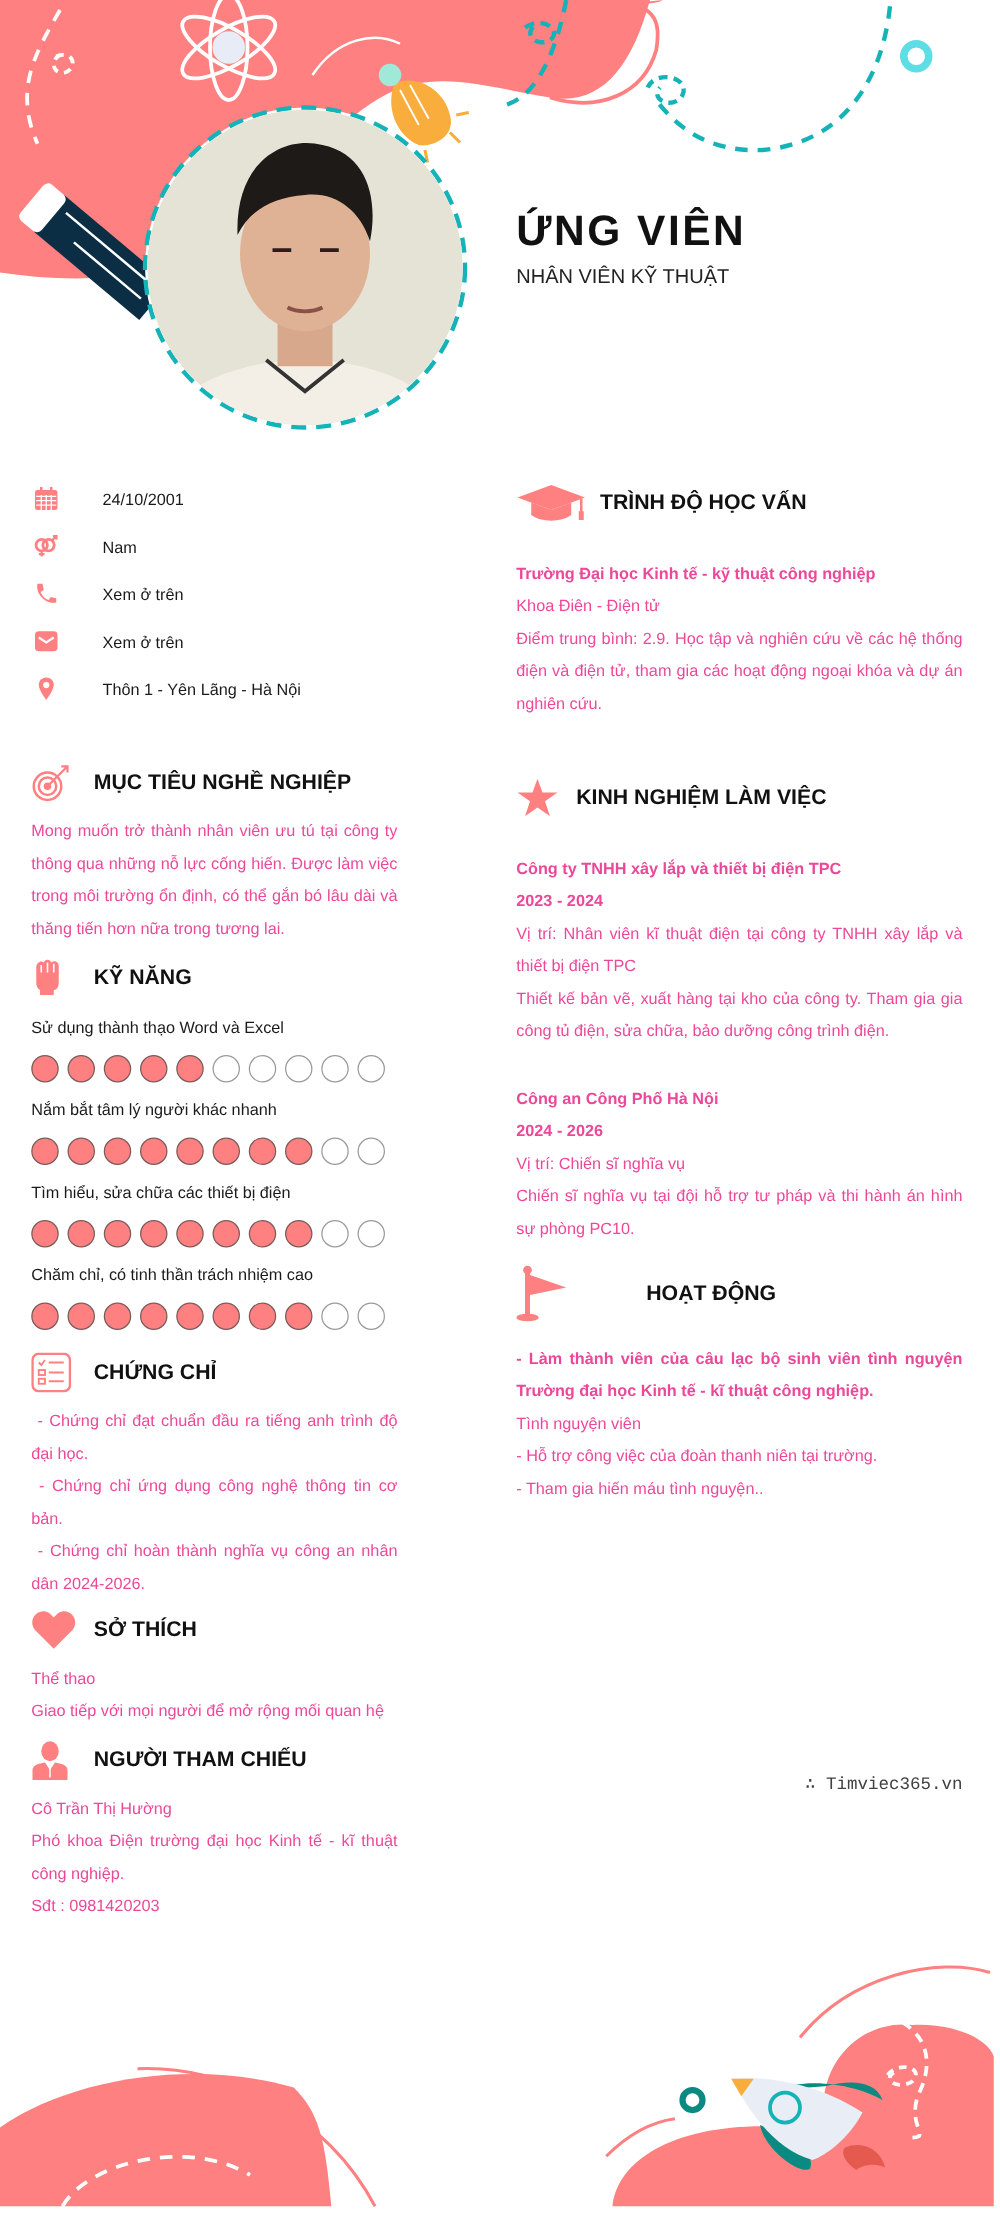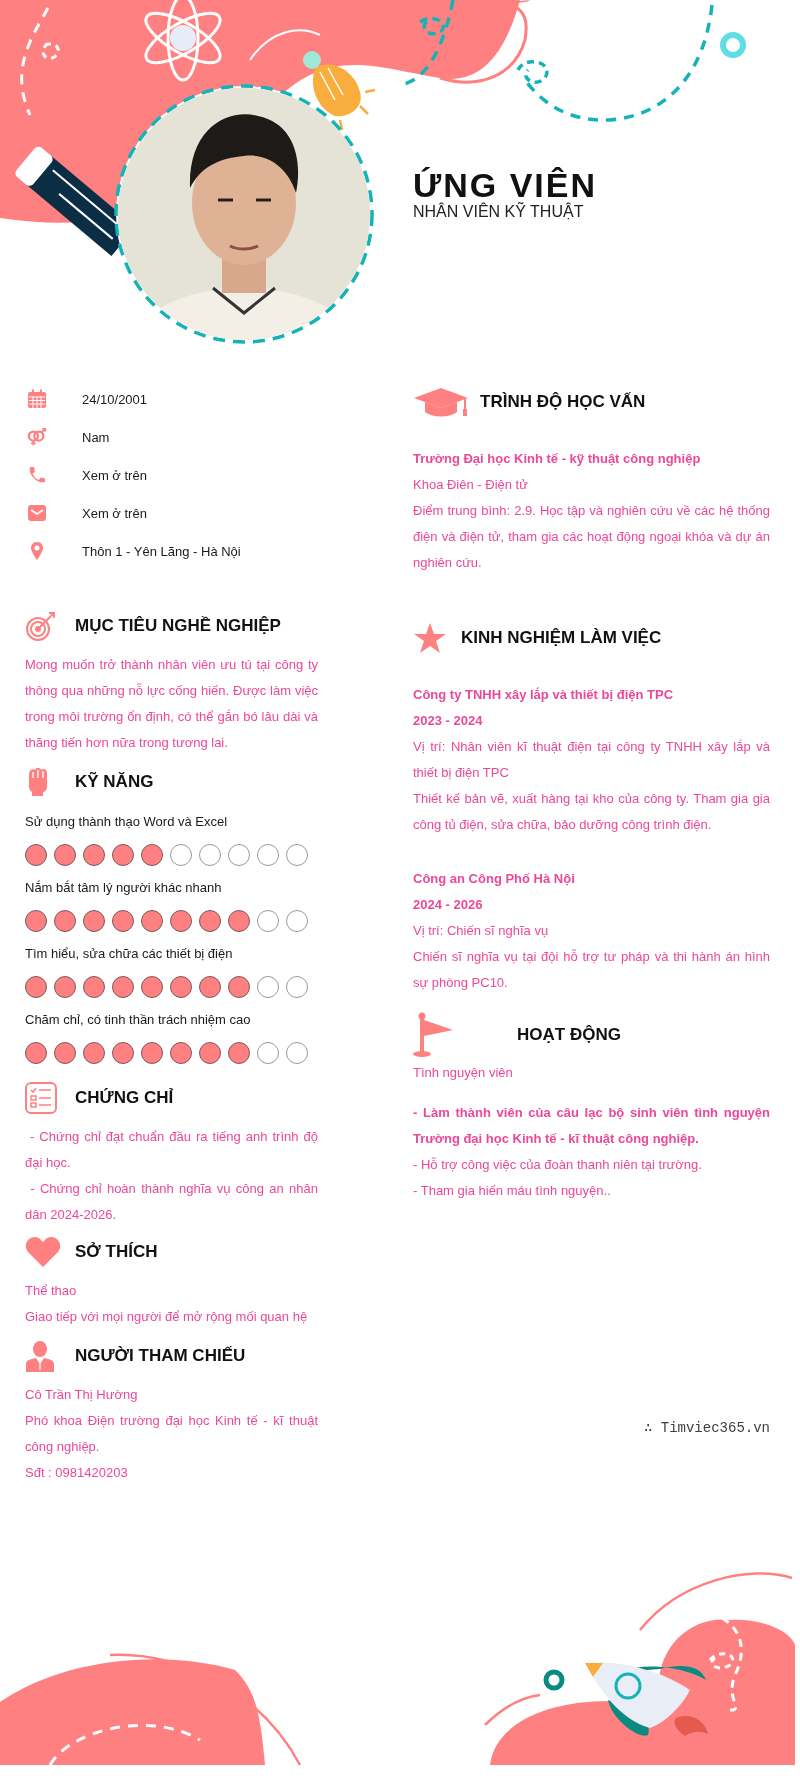--- a/index.html
+++ b/index.html
@@ -3,21 +3,21 @@
 <meta charset="utf-8">
 <style>
   * { box-sizing: border-box; margin: 0; padding: 0; }
   html, body { width: 800px; height: 1790px; background: #ffffff; overflow: hidden; }
   body { font-family: "Liberation Sans", "DejaVu Sans", sans-serif; color: #1a1a1a; position: relative; }
   .page { position: relative; width: 800px; height: 1444px; }
   .deco { position: absolute; left: 0; top: 0; }
   .photo-wrap { position: absolute; left: 112px; top: 82px; width: 264px; height: 264px; }
   .photo { position: absolute; left: 6px; top: 6px; width: 252px; height: 252px; border-radius: 50%; overflow: hidden; background: #e7e4da; }
   .name { position: absolute; left: 413px; top: 166px; font-size: 34px; font-weight: bold; letter-spacing: 2px; color: #111; }
-  .position { position: absolute; left: 413px; top: 203px; font-size: 16px; color: #222; }
+  .position { position: absolute; left: 413px; top: 213px; font-size: 16px; color: #222; }
 
   .left-col { position: absolute; left: 25px; top: 380px; width: 293px; }
   .right-col { position: absolute; left: 413px; top: 380px; width: 357px; }
 
   .info-row { display: flex; align-items: center; height: 38px; font-size: 13px; gap: 17px; }
   .info-icon { width: 40px; display: flex; justify-content: flex-start; padding-left: 2px; }
   .info-icon svg { width: 20px; height: 20px; }
 
   .sec-head { display: flex; align-items: center; height: 44px; }
   .sec-icon { width: 50px; display: flex; align-items: center; }
@@ -240,20 +240,21 @@
               <rect x="1" y="1" width="30" height="30" rx="5" fill="none" stroke="#ff8080" stroke-width="2"></rect>
               <path d="M6,8 L8,10 L11,6" stroke="#ff8080" stroke-width="1.5" fill="none"></path>
               <rect x="6" y="14" width="5" height="4" fill="none" stroke="#ff8080" stroke-width="1.5"></rect>
               <rect x="6" y="21" width="5" height="4" fill="none" stroke="#ff8080" stroke-width="1.5"></rect>
               <path d="M14,8 H26 M14,16 H26 M14,23 H26" stroke="#ff8080" stroke-width="1.5"></path>
             </svg>
         </span>
         <span class="sec-title">CHỨNG CHỈ</span>
       </div>
       <p class="para" style="white-space:pre-wrap;margin-top:4px;"> - Chứng chỉ đạt chuẩn đầu ra tiếng anh trình độ đại học.</p>
+      <p class="para" style="white-space:pre-wrap;"> - Chứng chỉ ứng dụng công nghệ thông tin cơ bản.</p>
       <p class="para" style="white-space:pre-wrap;"> - Chứng chỉ hoàn thành nghĩa vụ công an nhân dân 2024-2026.</p>
     </div>
 
     <div style="margin-top:2px;">
       <div class="sec-head">
         <span class="sec-icon">
           <svg width="36" height="32" viewBox="0 0 36 32">
               <path d="M18,31 L3,16 C-2,10 2,1 10,1 C14,1 16,4 18,6 C20,4 22,1 26,1 C34,1 38,10 33,16 Z" fill="#ff8080"></path>
             </svg>
         </span>
@@ -327,22 +328,22 @@
         <span class="sec-icon" style="width:68px;">
           <svg width="44" height="46" viewBox="0 0 44 46">
               <circle cx="9" cy="4" r="3.5" fill="#ff8080"></circle>
               <rect x="7" y="6" width="4" height="34" fill="#ff8080"></rect>
               <path d="M11,8 L40,18 L11,24 Z" fill="#ff8080"></path>
               <ellipse cx="9" cy="42" rx="9" ry="3" fill="#ff8080"></ellipse>
             </svg>
         </span>
         <span class="sec-title">HOẠT ĐỘNG</span>
       </div>
+      <p class="para bold" style="margin-top:14px;">- Làm thành viên của câu lạc bộ sinh viên tình nguyện Trường đại học Kinh tế - kĩ thuật công nghiệp.</p>
       <p class="para">Tình nguyện viên</p>
-      <p class="para bold" style="margin-top:14px;">- Làm thành viên của câu lạc bộ sinh viên tình nguyện Trường đại học Kinh tế - kĩ thuật công nghiệp.</p>
       <p class="para">- Hỗ trợ công việc của đoàn thanh niên tại trường.</p>
       <p class="para">- Tham gia hiến máu tình nguyện..</p>
     </div>
   </div>
 
   <svg class="deco" style="top:1560px;" width="800" height="230" viewBox="0 0 800 230">
     <path d="M0,142 C60,100 160,88 235,110 C255,130 260,150 265,205 L0,205 Z" fill="#ff8080"></path>
     <path d="M110,95 C180,92 260,130 300,205" fill="none" stroke="#ff8080" stroke-width="2.5"></path>
     <path d="M50,205 C70,170 150,150 200,180" fill="none" stroke="#ffffff" stroke-width="3" stroke-dasharray="10,8"></path>
     <path d="M490,205 C495,160 560,130 660,145 C650,90 690,55 730,60 C760,58 790,70 795,85 L795,205 Z" fill="#ff8080"></path>

